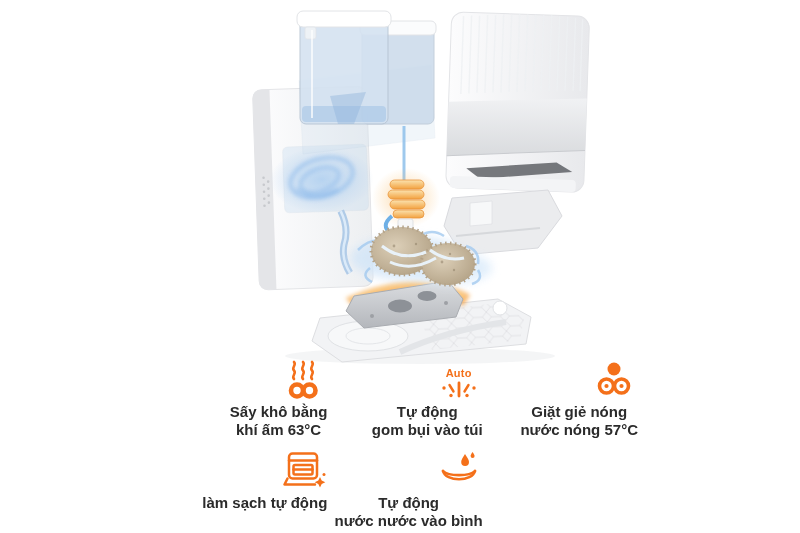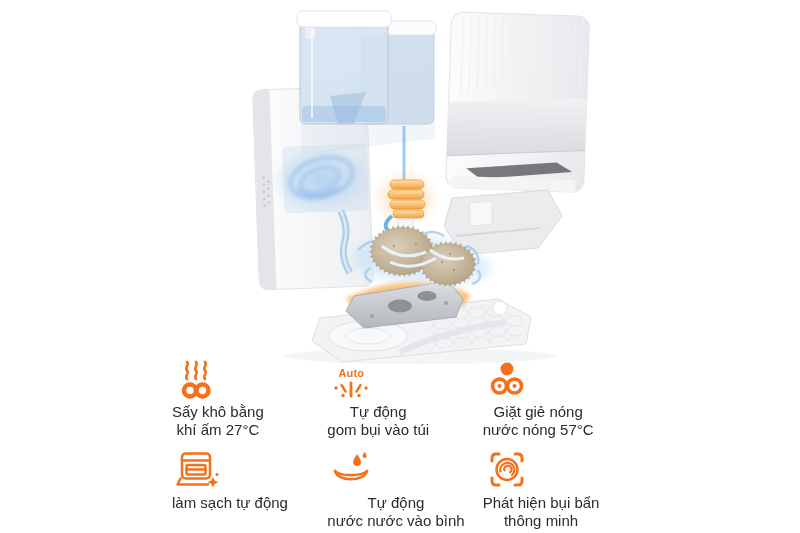--- a/index.html
+++ b/index.html
@@ -3,24 +3,24 @@
 <meta charset="utf-8">
 <style>
   html,body{margin:0;padding:0;background:#fff;}
   .page{position:relative;width:800px;height:533px;background:#fff;overflow:hidden;
         font-family:"Liberation Sans",sans-serif;}
   .product{position:absolute;left:0;top:0;width:800px;height:365px;margin:0;}
   .product svg{display:block;width:100%;height:100%;}
 
   .features{position:absolute;left:172px;top:357px;width:466px;
             display:grid;grid-template-columns:repeat(3,1fr);row-gap:9px;}
-  .feature{display:flex;flex-direction:column;align-items:flex-start;}
+  .feature{display:flex;flex-direction:column;align-items:flex-end;}
   .icon-wrap{height:42px;display:flex;flex-direction:column;align-items:center;justify-content:flex-end;}
   .auto-word{font-size:11px;font-weight:bold;color:#F4701A;line-height:12px;letter-spacing:.2px;margin-bottom:2px;}
-  .label{margin-top:4px;text-align:center;font-size:15px;font-weight:400;color:#2B2B2B;line-height:18px;}
+  .label{margin-top:4px;text-align:center;font-size:15px;font-weight:700;color:#2B2B2B;line-height:18px;}
   .label span{display:block;}
   .ficon{display:block;}
 </style>
 </head>
 <body>
 
 <div class="page">
 
   <figure class="product">
     <svg viewBox="0 0 800 365">
@@ -200,21 +200,21 @@
             <path d="M15 3 c3 3 -3 5.5 0 8.5 c3 3 -3 5.5 0 8.5"></path>
             <path d="M24 3 c3 3 -3 5.5 0 8.5 c3 3 -3 5.5 0 8.5"></path>
             <path d="M33 3 c3 3 -3 5.5 0 8.5 c3 3 -3 5.5 0 8.5"></path>
           </g>
           <circle cx="18" cy="31.5" r="6" fill="#fff" stroke="#F4701A" stroke-width="4.6"></circle>
           <circle cx="30.5" cy="31.5" r="6" fill="#fff" stroke="#F4701A" stroke-width="4.6"></circle>
         </svg>
       </div>
       <div class="label">
         <span>Sấy khô bằng</span>
-        <span>khí ấm 27°C</span>
+        <span>khí ấm 63°C</span>
       </div>
     </div>
 
     <div class="feature">
       <div class="icon-wrap">
         <span class="auto-word">Auto</span>
         <svg class="ficon" width="48" height="18" viewBox="0 0 48 18">
           <g stroke="#F4701A" stroke-linecap="round" fill="#F4701A">
             <path d="M24 2 V15" stroke-width="2.8" fill="none"></path>
             <path d="M14.5 4 L18.5 10.5" stroke-width="2.4" fill="none"></path>
@@ -277,36 +277,15 @@
           <path d="M30 4 C27.4 8 26.2 10 26.2 12 a3.9 3.9 0 0 0 7.8 0 C34 10 32.6 8 30 4 Z" fill="#F4701A"></path>
           <path d="M37.5 2 C36.2 4 35.6 5 35.6 6 a2 2 0 0 0 4 0 C39.6 5 38.9 4 37.5 2 Z" fill="#F4701A"></path>
         </svg>
       </div>
       <div class="label">
         <span>Tự động</span>
         <span>nước nước vào bình</span>
       </div>
     </div>
 
-    <div class="feature">
-      <div class="icon-wrap">
-        <svg class="ficon" width="48" height="40" viewBox="0 0 48 40">
-          <g stroke="#F4701A" stroke-width="3" stroke-linecap="round" fill="none">
-            <path d="M9 11 V8 Q9 4 13 4 H16"></path>
-            <path d="M32 4 H35 Q39 4 39 8 V11"></path>
-            <path d="M39 28 V31 Q39 35 35 35 H32"></path>
-            <path d="M16 35 H13 Q9 35 9 31 V28"></path>
-          </g>
-          <circle cx="24" cy="19.5" r="10.5" fill="none" stroke="#F4701A" stroke-width="2.5"></circle>
-          <g stroke="#F4701A" stroke-width="2.2" stroke-linecap="round" fill="none">
-            <path d="M17.5 21.5 a7 7 0 1 1 11.5 3.5"></path>
-            <path d="M21.5 20.5 a3.6 3.6 0 1 1 5.5 1.8"></path>
-          </g>
-        </svg>
-      </div>
-      <div class="label">
-        <span>Phát hiện bụi bẩn</span>
-        <span>thông minh</span>
-      </div>
-    </div>
 
   </section>
 </div>
 
 </body></html>

